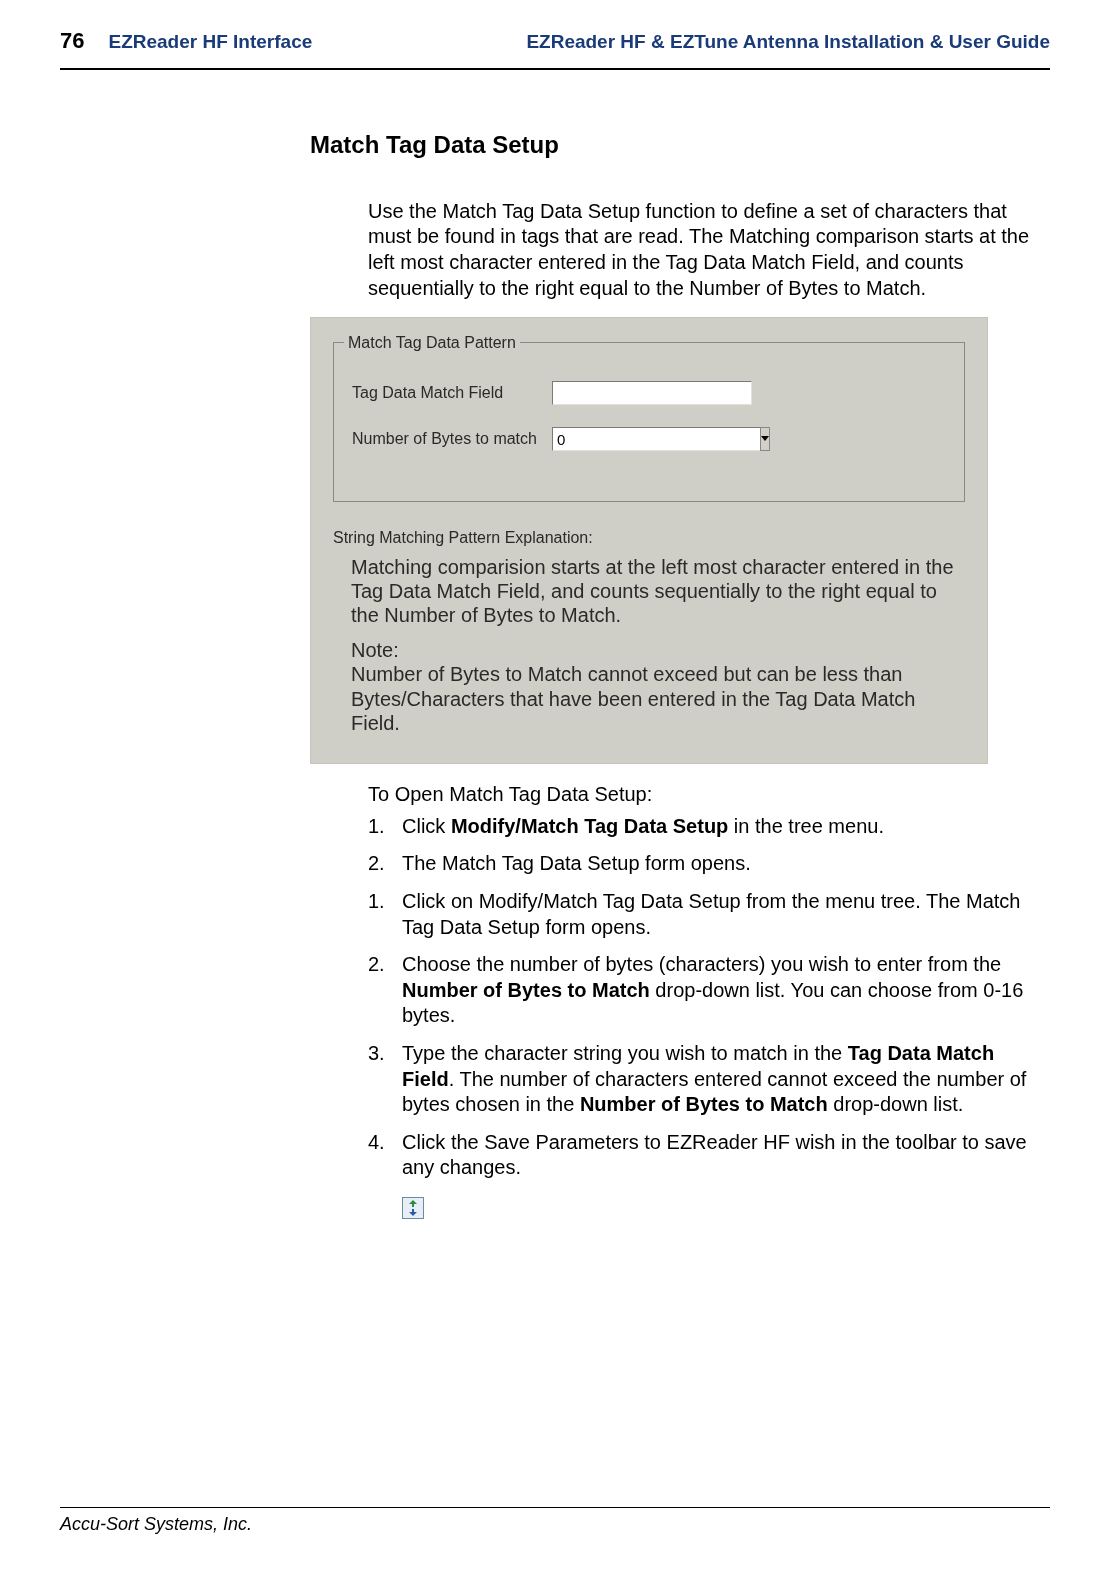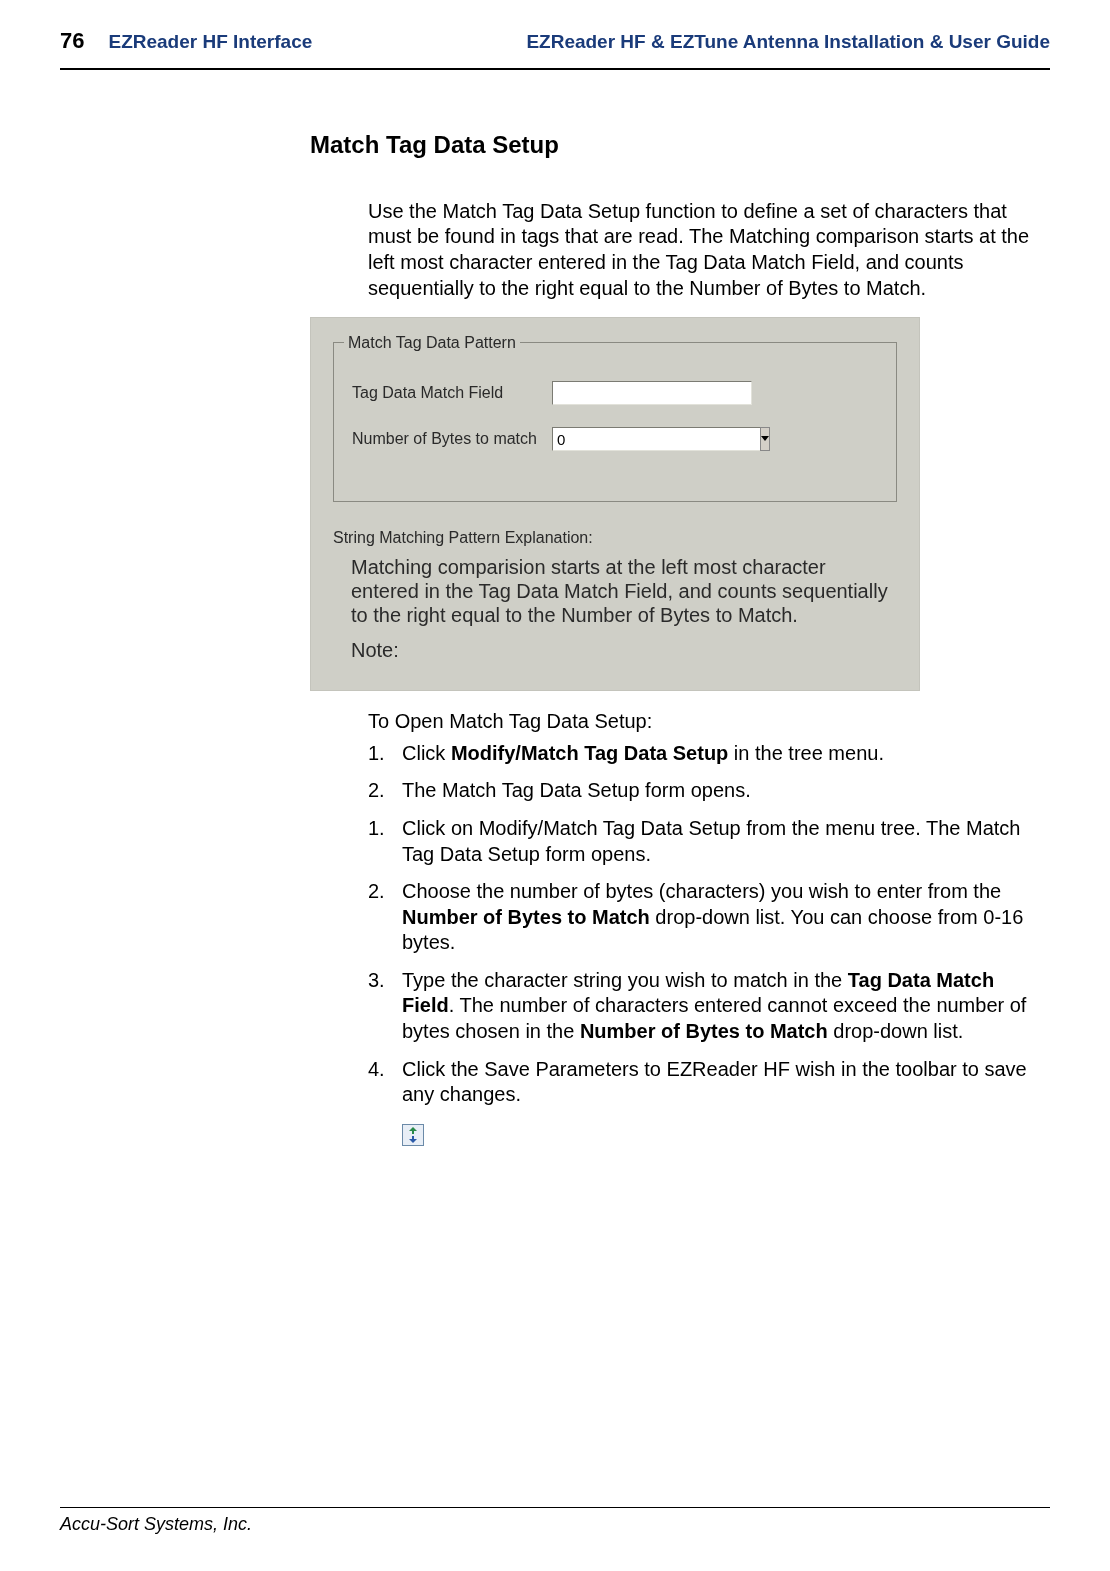--- a/index.html
+++ b/index.html
@@ -50,21 +50,21 @@
       margin-top: 38px;
     }
     .screenshot {
       background: #cfcfc7;
       border: 1px solid #c4c4bc;
       margin: 10px 0 18px 0;
       padding: 24px 22px 18px 22px;
       font-family: "Tahoma", Arial, sans-serif;
       font-size: 16px;
       color: #2a2a2a;
-      width: 610px;
+      width: 678px;
     }
     .groupbox {
       border: 1px solid #8a8a82;
       position: relative;
       padding: 28px 18px 28px 18px;
       margin-bottom: 26px;
     }
     .groupbox-legend {
       position: absolute;
       top: -10px;
@@ -207,20 +207,21 @@
           </div>
         </div>
       </div>
     </div>
 
     <div class="explain-title">String Matching Pattern Explanation:</div>
     <div class="explain-body">
       <p>Matching comparision starts at the left most character entered in the Tag Data Match Field, and counts sequentially to the right equal  to the Number of Bytes to Match.</p>
       <p>
         <span>Note:</span><br>
+        <span>Number of Bytes to Match cannot exceed but can be less than Bytes/Characters that have been entered in the Tag Data Match Field.</span>
       </p>
     </div>
   </div>
 
   <div class="subhead">To Open Match Tag Data Setup:</div>
   <ol class="steps">
     <li>
       <span class="num">1.</span>
       <span class="body">
         <span>Click </span><span class="bold">Modify/Match Tag Data Setup</span><span> in the tree menu.</span>

